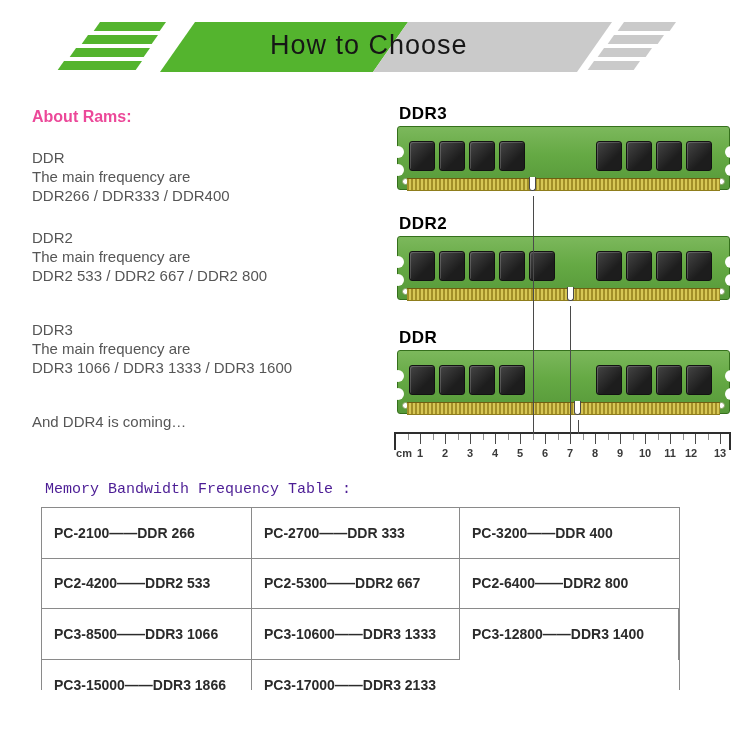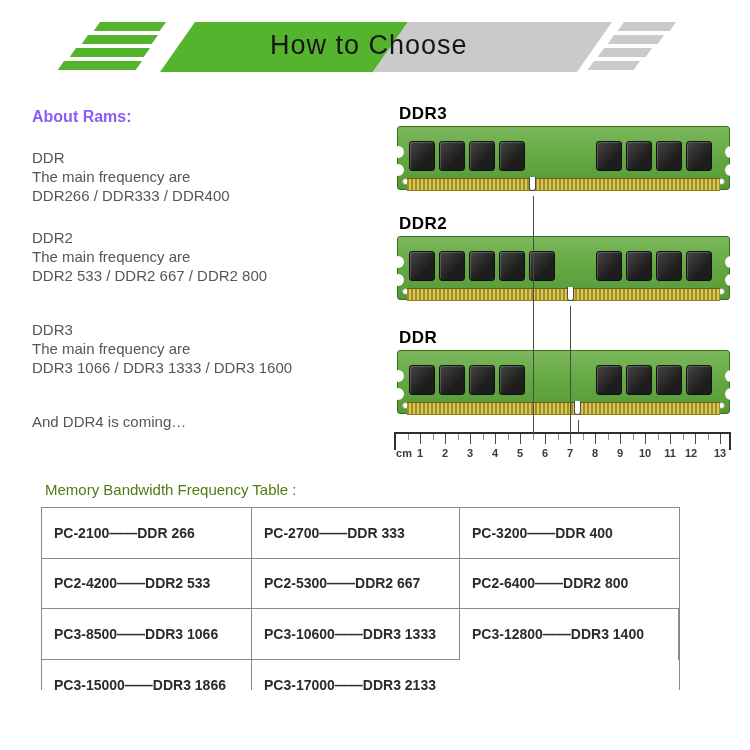--- a/index.html
+++ b/index.html
@@ -6,21 +6,21 @@
   .page{position:relative;width:750px;height:690px;background:#fff;overflow:hidden;
         font-family:"Liberation Sans",sans-serif;}
   .abs{position:absolute;}
 
   
   .skew{transform:skewX(-35deg);transform-origin:0 0;}
   .banner-title{position:absolute;left:270px;top:30px;font-size:27px;color:#161616;
                 letter-spacing:1px;white-space:nowrap;}
 
   
-  .about-head{position:absolute;left:32px;top:108px;font-size:16px;font-weight:bold;color:#8b5cf6;}
+  .about-head{position:absolute;left:32px;top:108px;font-size:16px;font-weight:bold;color:#ec4899;}
   .para{position:absolute;left:32px;font-size:15px;line-height:19px;color:#565656;white-space:nowrap;}
 
   
   .module{position:absolute;left:397px;width:333px;height:70px;}
   .pcb{position:absolute;left:0;top:0;width:333px;height:64px;border-radius:3px;
        border:1px solid #35701c;box-sizing:border-box;
        background:linear-gradient(180deg,#7cb85c 0%,#65a944 45%,#569839 100%);}
   .chip{position:absolute;width:26px;height:30px;border-radius:3px;border:1px solid #121212;
         box-sizing:border-box;background:linear-gradient(135deg,#454545 0%,#1d1d1d 65%);
         box-shadow:inset 1px 1px 0 rgba(255,255,255,0.18);}
@@ -36,21 +36,21 @@
 
   
   .ruler-base{position:absolute;left:394px;top:432px;width:337px;height:2px;background:#2e2e2e;}
   .ruler-end{position:absolute;top:432px;width:2px;height:18px;background:#2e2e2e;}
   .tick-cm{position:absolute;top:434px;width:1px;height:10px;background:#4a4a4a;}
   .tick-half{position:absolute;top:434px;width:1px;height:6px;background:#909090;}
   .ruler-num{position:absolute;top:447px;width:20px;text-align:center;font-size:11px;font-weight:bold;color:#3a3a3a;}
   .ruler-unit{position:absolute;left:394px;top:447px;width:20px;text-align:center;font-size:11px;font-weight:bold;color:#3a3a3a;}
 
   
-  .table-head{position:absolute;left:45px;top:481px;font-size:15px;color:#4d7c0f;}
+  .table-head{position:absolute;left:45px;top:481px;font-size:15px;color:#4c1d95;font-family:Liberation Mono, monospace;}
   .freq-table{position:absolute;left:41px;top:507px;display:grid;
               grid-template-columns:210px 208px 219px;grid-auto-rows:50.5px;
               border:1px solid #8a8a8a;background:#fff;}
   .tcell{display:flex;align-items:center;padding-left:12px;font-size:14px;font-weight:bold;
          color:#2b2b2b;border-right:1px solid #8a8a8a;border-bottom:1px solid #8a8a8a;white-space:nowrap;}
   .tcell.last-col{border-right:none;}
   .tcell.last-row{border-bottom:none;}
 </style>
 </head>
 <body>

